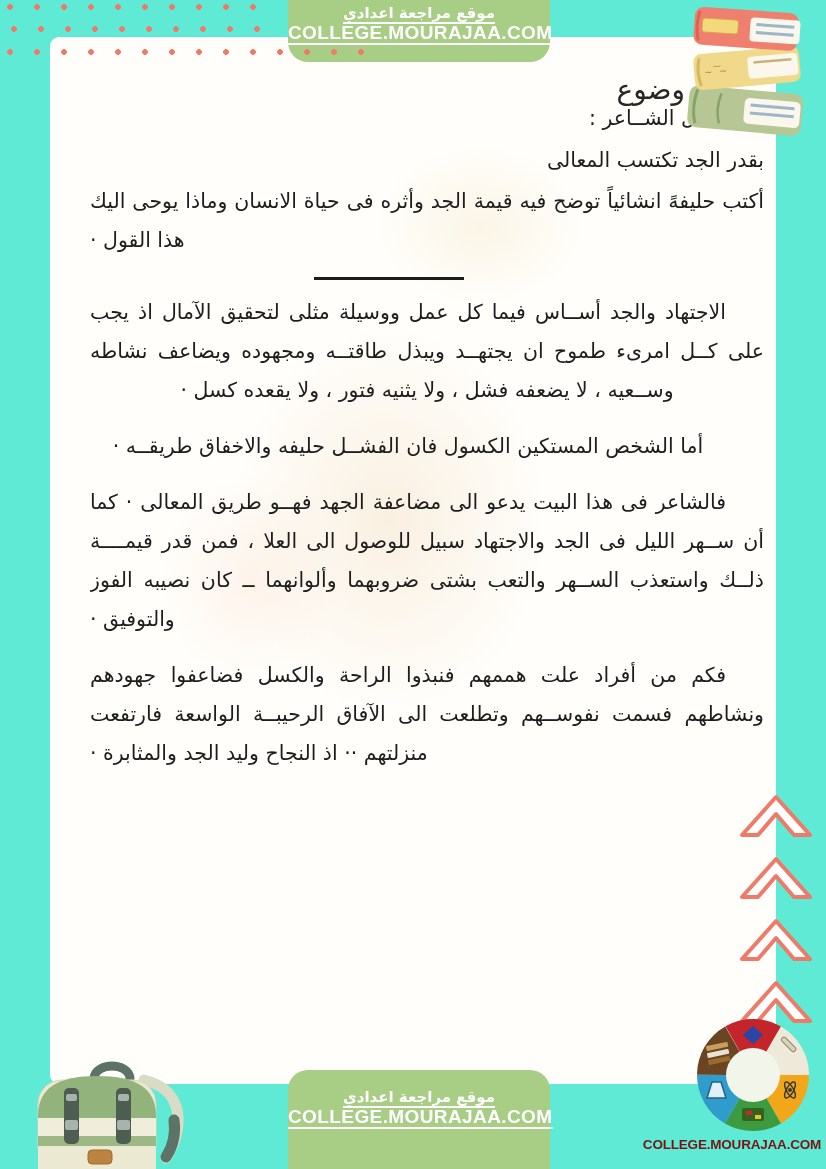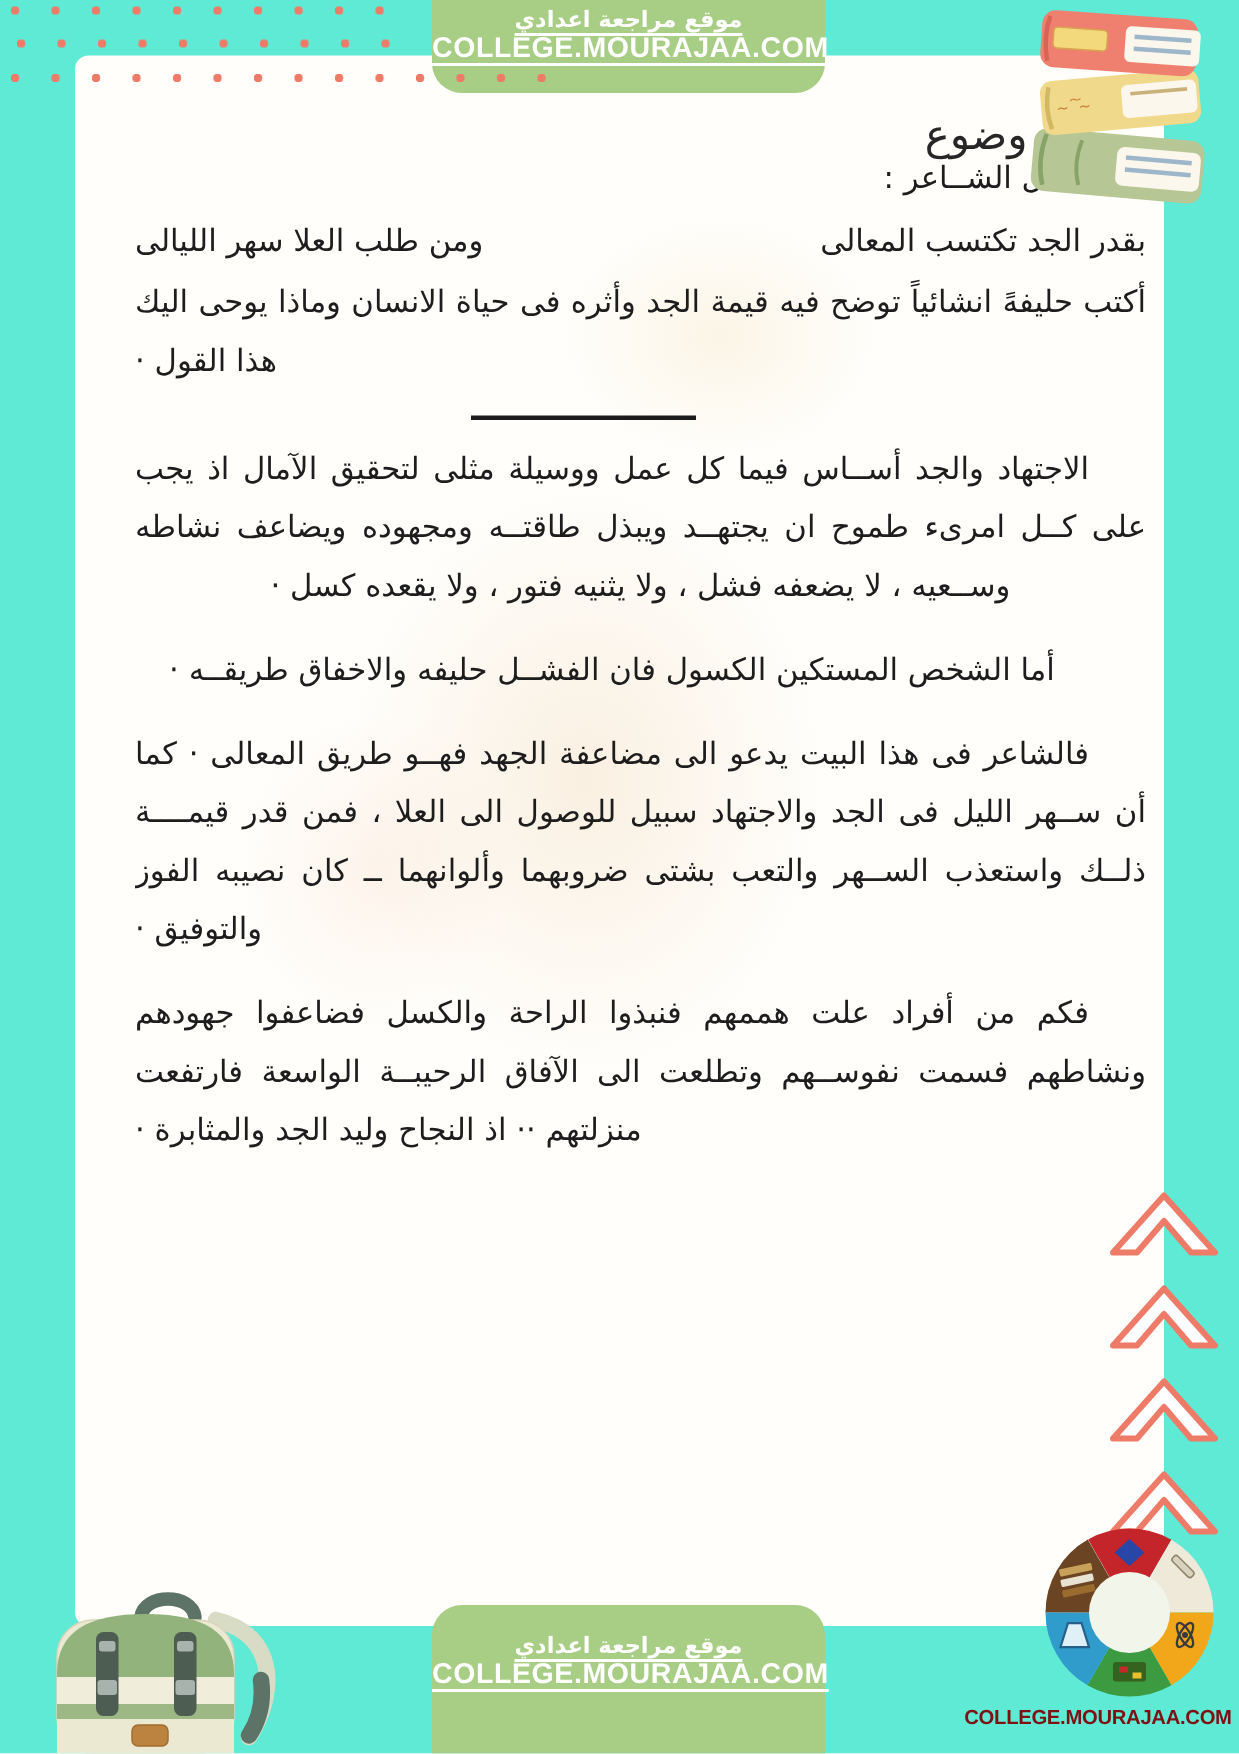--- a/index.html
+++ b/index.html
@@ -99,21 +99,20 @@
       </g>
     </svg>
   </div>
 
   <div id="topic">وضوع</div>
 
   <div id="content">
     <div id="poet-line">قال الشــاعر :</div>
     <div id="verse">
       <span>بقدر الجد تكتسب المعالى</span>
-      <span>ومن طلب العلا سهر الليالى</span>
     </div>
     <p id="prompt" class="jt">أكتب حليفهً انشائياً توضح فيه قيمة الجد وأثره فى حياة الانسان وماذا يوحى اليك هذا القول ·</p>
     <div id="divider"></div>
     <p class="para jt last-center">الاجتهاد والجد أســاس فيما كل عمل ووسيلة مثلى لتحقيق الآمال اذ يجب على كــل امرىء طموح ان يجتهــد ويبذل طاقتــه ومجهوده ويضاعف نشاطه وســعيه ، لا يضعفه فشل ، ولا يثنيه فتور ، ولا يقعده كسل ·</p>
     <p class="para jt last-center">أما الشخص المستكين الكسول فان الفشــل حليفه والاخفاق طريقــه ·</p>
     <p class="para jt">فالشاعر فى هذا البيت يدعو الى مضاعفة الجهد فهــو طريق المعالى · كما أن ســهر الليل فى الجد والاجتهاد سبيل للوصول الى العلا ، فمن قدر قيمــــة ذلــك واستعذب الســهر والتعب بشتى ضروبهما وألوانهما ــ كان نصيبه الفوز والتوفيق ·</p>
     <p class="para jt">فكم من أفراد علت هممهم فنبذوا الراحة والكسل فضاعفوا جهودهم ونشاطهم فسمت نفوســهم وتطلعت الى الآفاق الرحيبــة الواسعة فارتفعت منزلتهم ·· اذ النجاح وليد الجد والمثابرة ·</p>
   </div>
 
   <div id="chevrons">

